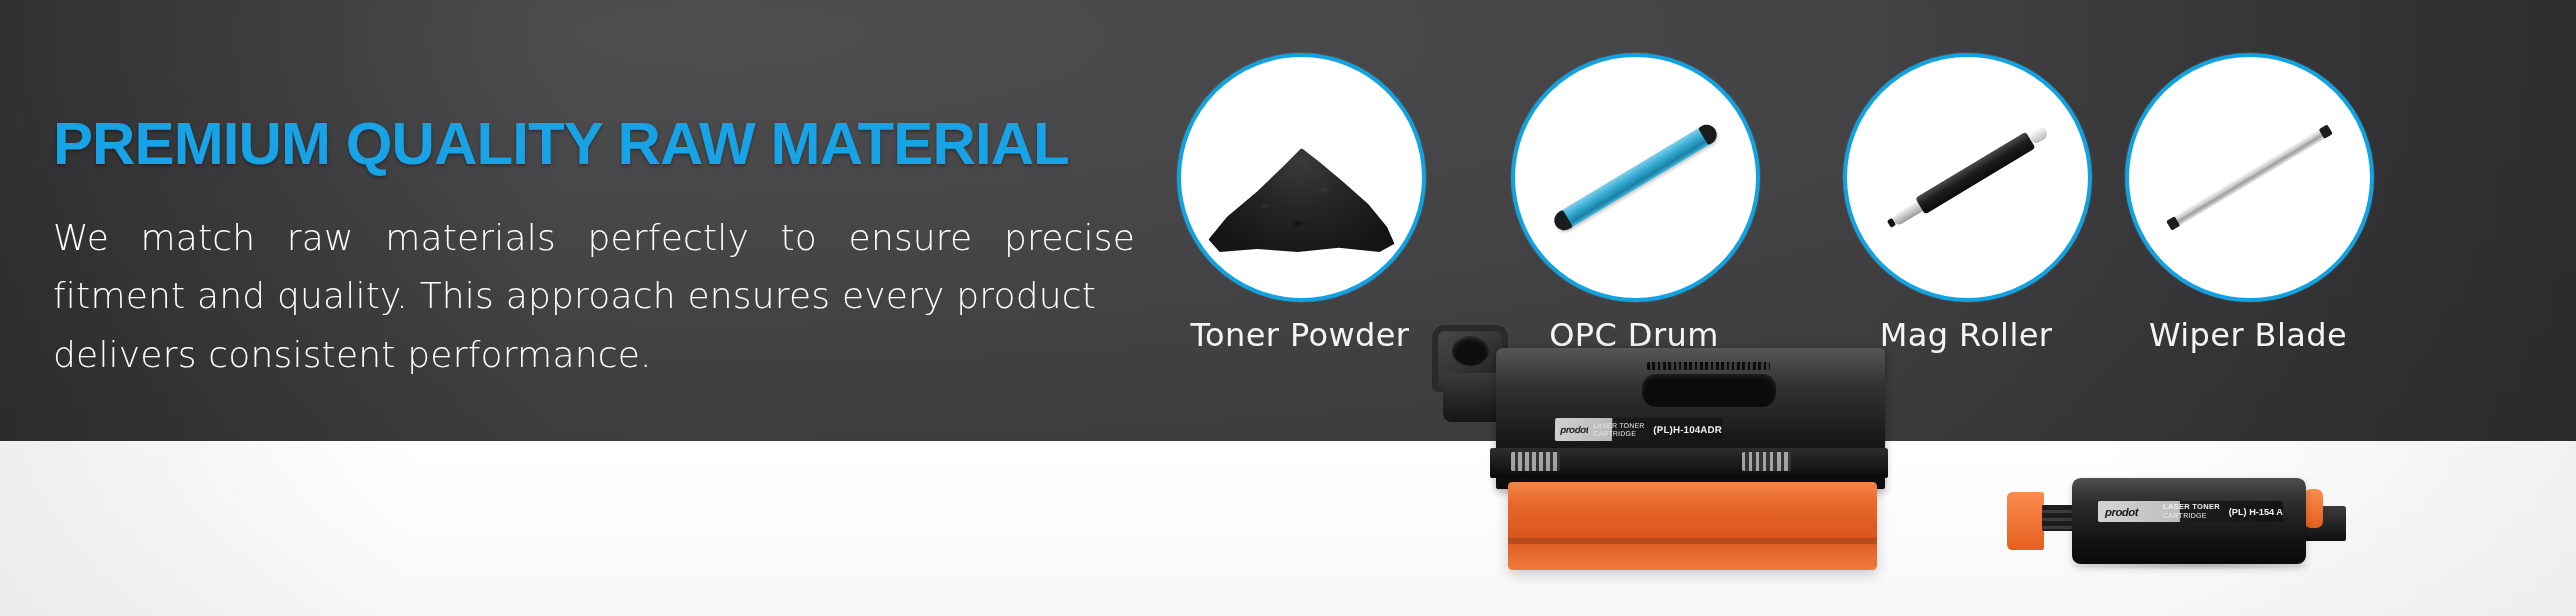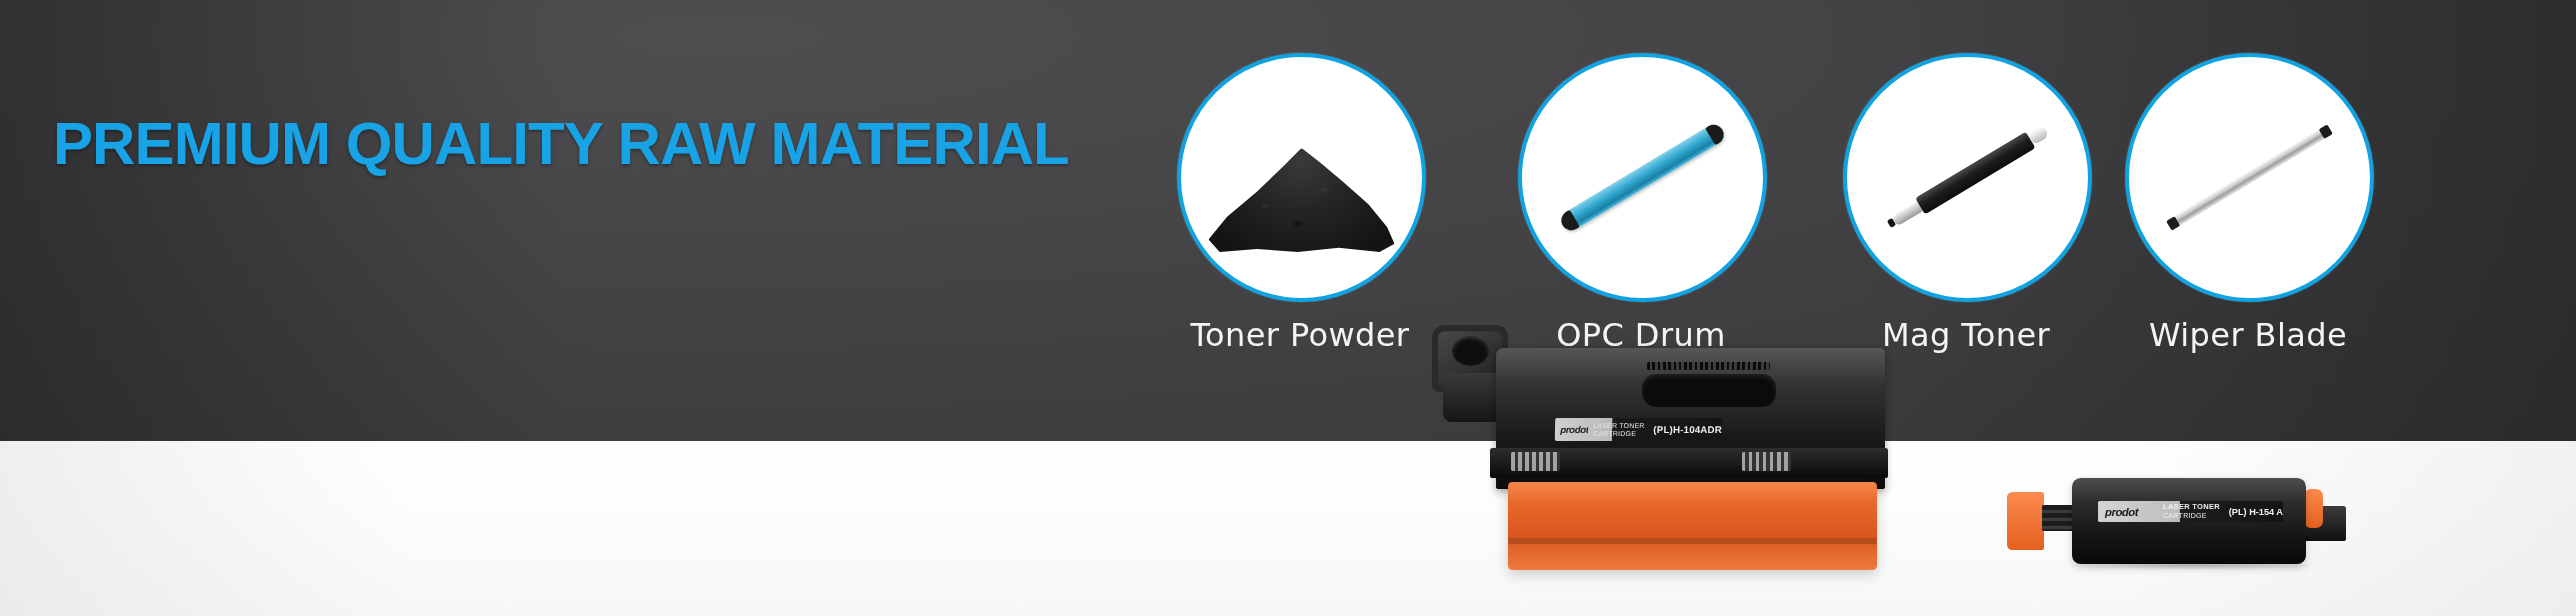--- a/index.html
+++ b/index.html
@@ -55,21 +55,21 @@
   }
   .badge .cap{
     position:absolute;left:50%;top:50%;transform:translate(-50%,-50%);
     width:100%;height:100%;display:flex;align-items:center;justify-content:center;
   }
   .badge .label{
     margin-top:14px;text-align:center;color:#f4f4f4;
     font-size:32px;font-weight:400;letter-spacing:0.4px;white-space:nowrap;
     font-family:"DejaVu Sans",sans-serif;
   }
-  .b0{left:0px;}    .b1{left:341px;}  .b2{left:666px;}  .b3{left:948px;}
+  .b0{left:0px;}    .b1{left:334px;}  .b2{left:666px;}  .b3{left:948px;}
 
   
   .heap{
     position:absolute;left:50%;bottom:46px;transform:translateX(-50%);
     width:186px;height:104px;
     background:radial-gradient(60% 100% at 50% 12%,#3a3a3a 0%,#262626 45%,#141414 100%);
     clip-path:polygon(50% 0%,60% 14%,72% 32%,86% 54%,96% 76%,100% 92%,92% 100%,70% 96%,48% 100%,26% 97%,6% 100%,0% 88%,10% 66%,26% 42%,40% 18%);
     filter:blur(0.3px);
   }
   .heap:after{
@@ -242,20 +242,25 @@
 </head>
 <body>
 
 <div id="stage">
 
   <div class="band-dark"></div>
   <div class="band-light"></div>
 
   <div class="copy">
     <h1 class="headline">PREMIUM QUALITY RAW MATERIAL</h1>
+    <p class="para">
+      <span class="l1">We match raw materials perfectly to ensure precise</span>
+      <span class="l2">fitment and quality. This approach ensures every product</span>
+      <span class="l3">delivers consistent performance.</span>
+    </p>
   </div>
 
   <div class="badges">
 
     <div class="badge b0">
       <div class="ring">
         <div class="cap">
           <div class="heap"></div>
         </div>
       </div>
@@ -278,21 +283,21 @@
       <div class="ring">
         <div class="cap">
           <div class="mroller">
             <span class="nub"></span>
               <span class="shaftL"></span>
             <span class="body"></span>
               <span class="shaftR"></span>
           </div>
         </div>
       </div>
-      <div class="label">Mag Toner</div>
+      <div class="label">Mag Roller</div>
     </div>
 
     <div class="badge b3">
       <div class="ring">
         <div class="cap">
           <div class="wblade">
             <span class="endL"></span>
               <span class="bar"></span>
               <span class="endR"></span>
           </div>

